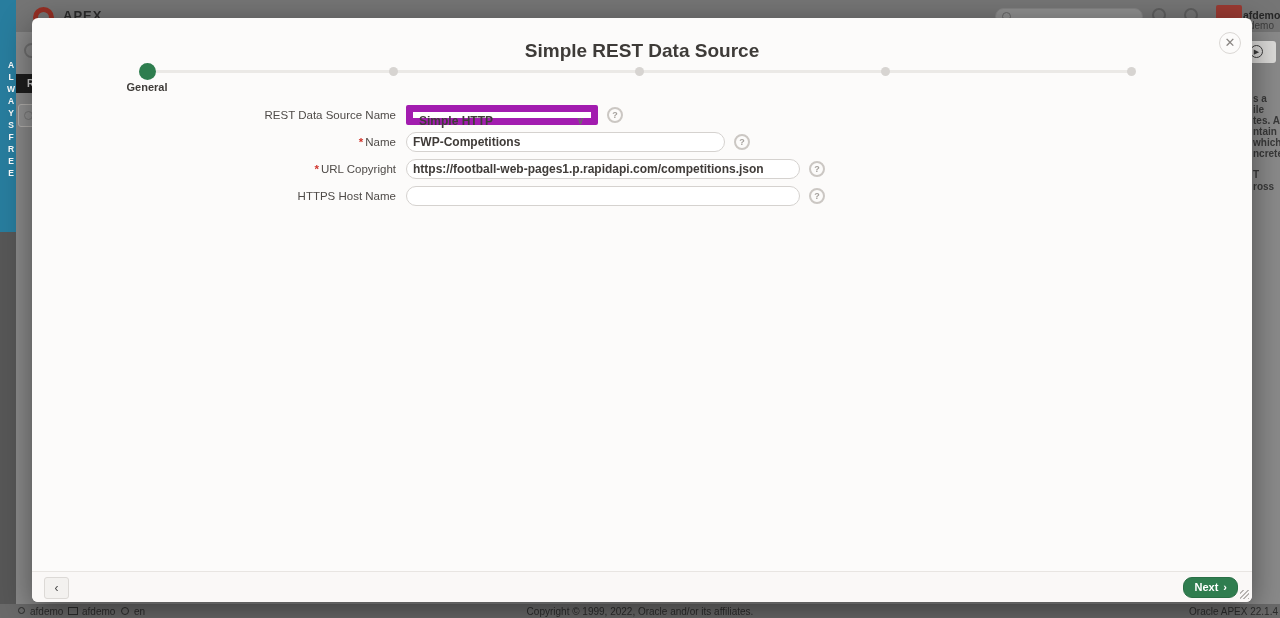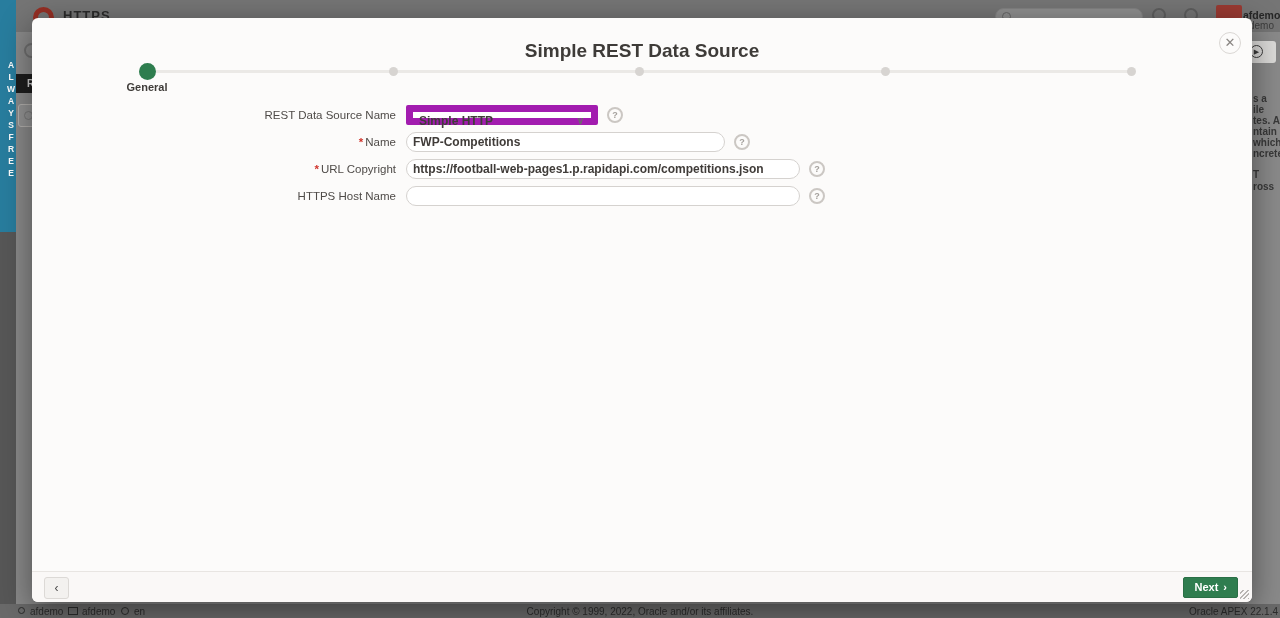--- a/index.html
+++ b/index.html
@@ -66,34 +66,34 @@
   .sel-chevron { position:absolute; right:7px; top:0; color:#6b6b6b; font-size:10px; line-height:18px; }
   .help-ic { width:16px; height:16px; border:2px solid #cbc7c3; border-radius:50%; color:#a39f9b;
              font-size:9px; line-height:13px; text-align:center; font-weight:bold; cursor:pointer; }
 
   .modal-footer { left:0; top:553px; width:1220px; height:31px; background:#faf8f7; border-top:1px solid #e8e5e2;
                   border-radius:0 0 6px 6px; }
   .back-btn { position:absolute; left:12px; top:5px; width:25px; height:22px; background:#f3f1ef;
               border:1px solid #dcd9d6; border-radius:3px; color:#4a4a4a; font-size:12px; line-height:20px;
               text-align:center; cursor:pointer; }
   .next-btn { position:absolute; right:14px; top:5px; height:21px; background:#2f7d4f; border:1px solid #2a6f46;
-              border-radius:2px; color:#fff; font-size:11px; font-weight:bold; line-height:19px;
+              border-radius:9px; color:#fff; font-size:11px; font-weight:bold; line-height:19px;
               padding:0 10px; cursor:pointer; }
   .next-btn .nx-ch { margin-left:5px; font-weight:bold; }
   .resize-handle { position:absolute; right:3px; bottom:3px; width:9px; height:9px;
                    background:repeating-linear-gradient(135deg, transparent 0 2px, #b8b5b2 2px 3.2px); }
 </style>
 </head>
 <body>
 
 <div class="stage">
 
   <div class="abs bg-header">
     <div class="abs logo-ring"></div>
-    <div class="abs brand">HTTPS</div>
+    <div class="abs brand">APEX</div>
     <div class="abs hdr-search">
       <span class="hdr-search-glyph"></span>
     </div>
     <div class="abs hdr-icon-circle" style="left:1152px; top:8px;"></div>
     <div class="abs hdr-icon-circle" style="left:1184px; top:8px;"></div>
     <div class="abs avatar"></div>
     <div class="abs hdr-user">afdemo</div>
     <div class="abs hdr-ws">demo</div>
   </div>
 

